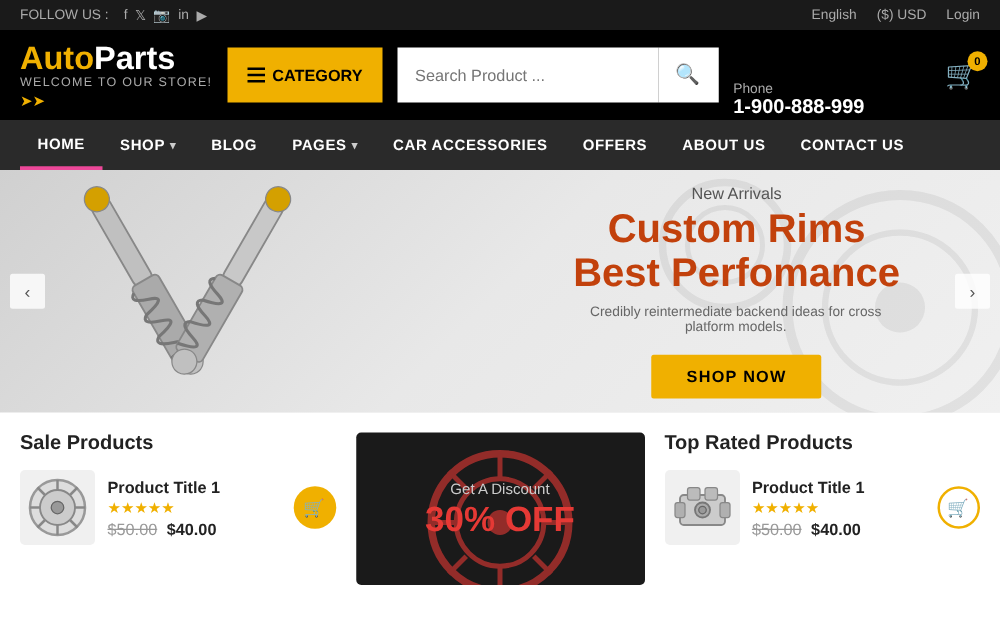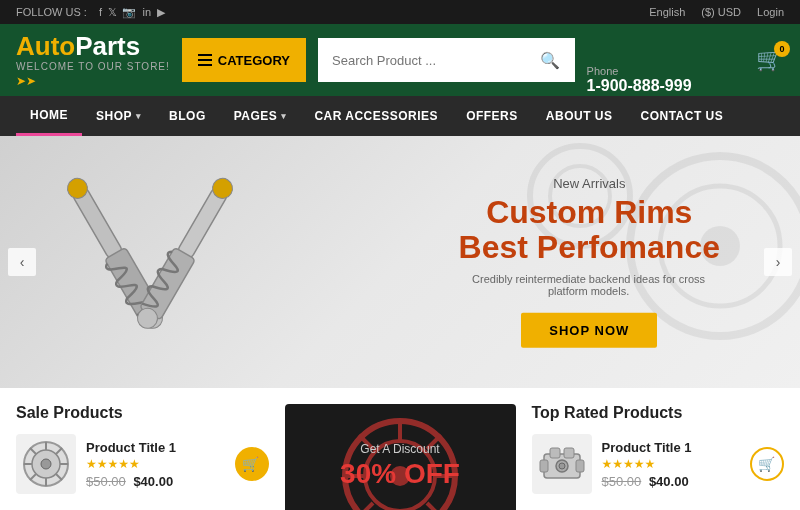--- a/index.html
+++ b/index.html
@@ -20,21 +20,21 @@
     .top-bar-right { display: flex; align-items: center; gap: 16px; }
     .social-icons { display: flex; gap: 6px; align-items: center; }
     .social-icon { color: #aaa; font-size: 11px; cursor: pointer; }
     .follow-text { color: #aaa; margin-right: 4px; }
     .top-bar-right a { color: #aaa; text-decoration: none; font-size: 11px; cursor: pointer; }
     .language-select { color: #aaa; font-size: 11px; cursor: pointer; }
     .currency { color: #aaa; font-size: 11px; }
 
     
     .header {
-      background: #14532d;
+      background: #000000;
       padding: 10px 16px;
       display: flex;
       align-items: center;
       gap: 12px;
       height: 72px;
     }
     .logo { display: flex; flex-direction: column; min-width: 130px; }
     .logo-text { font-size: 26px; font-weight: bold; line-height: 1; }
     .logo-auto { color: #f0b000; }
     .logo-parts { color: #fff; }
@@ -132,21 +132,21 @@
     }
     .nav-item.active {
       border-bottom: 3px solid #ec4899;
     }
     .nav-item .arrow { font-size: 9px; margin-left: 4px; color: #ccc; }
 
     
     .hero {
       position: relative;
       background: #e8e8e8;
-      height: 252px;
+      height: 194px;
       display: flex;
       align-items: center;
       overflow: hidden;
     }
     .hero-bg {
       position: absolute;
       inset: 0;
       background: linear-gradient(135deg, #d0d0d0 0%, #e8e8e8 50%, #f0f0f0 100%);
     }
 

